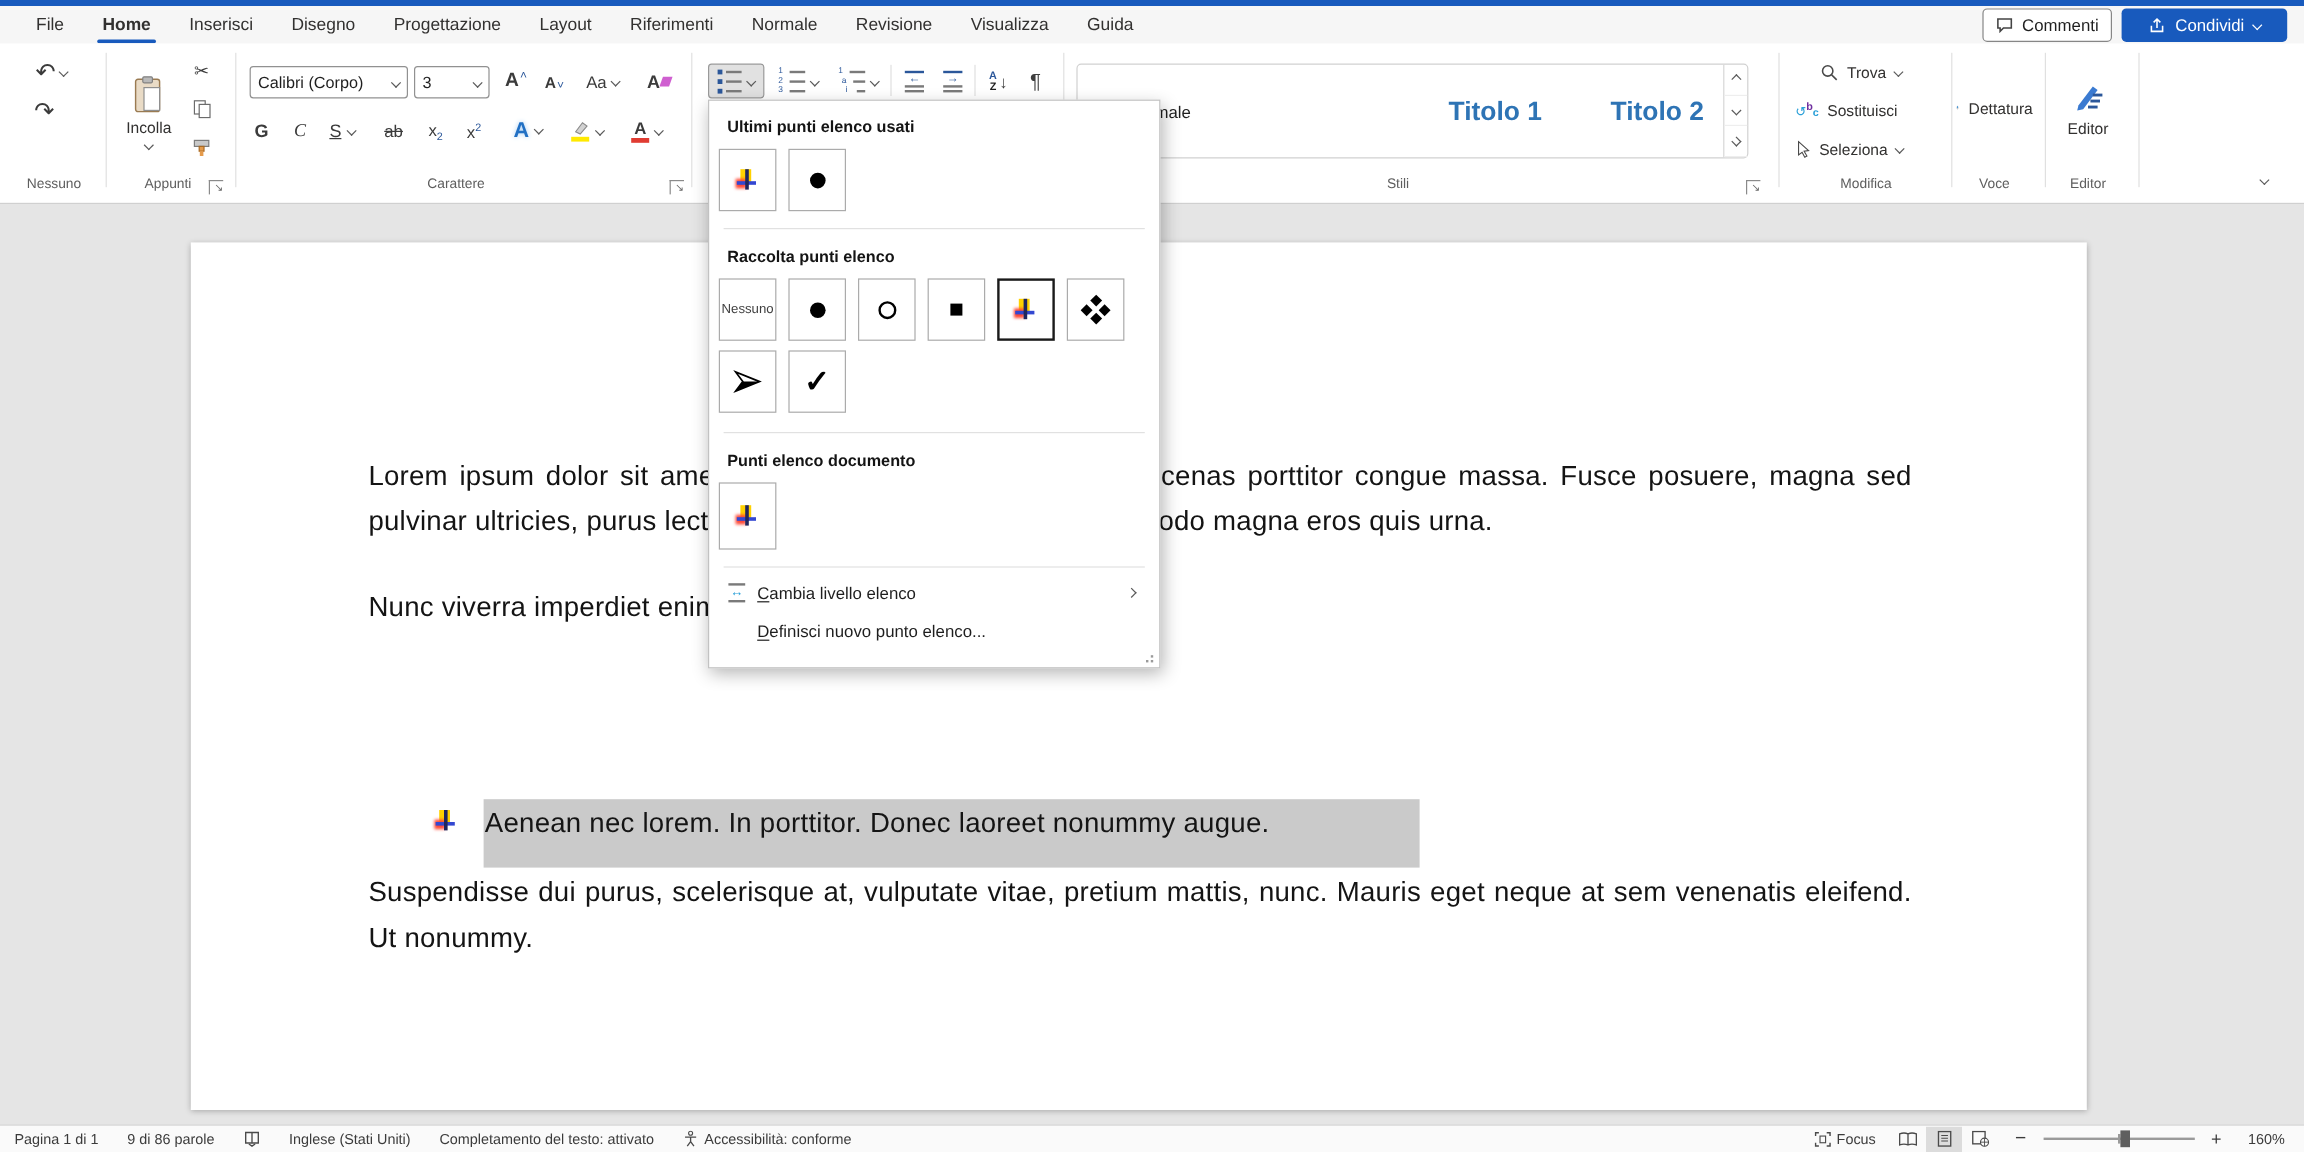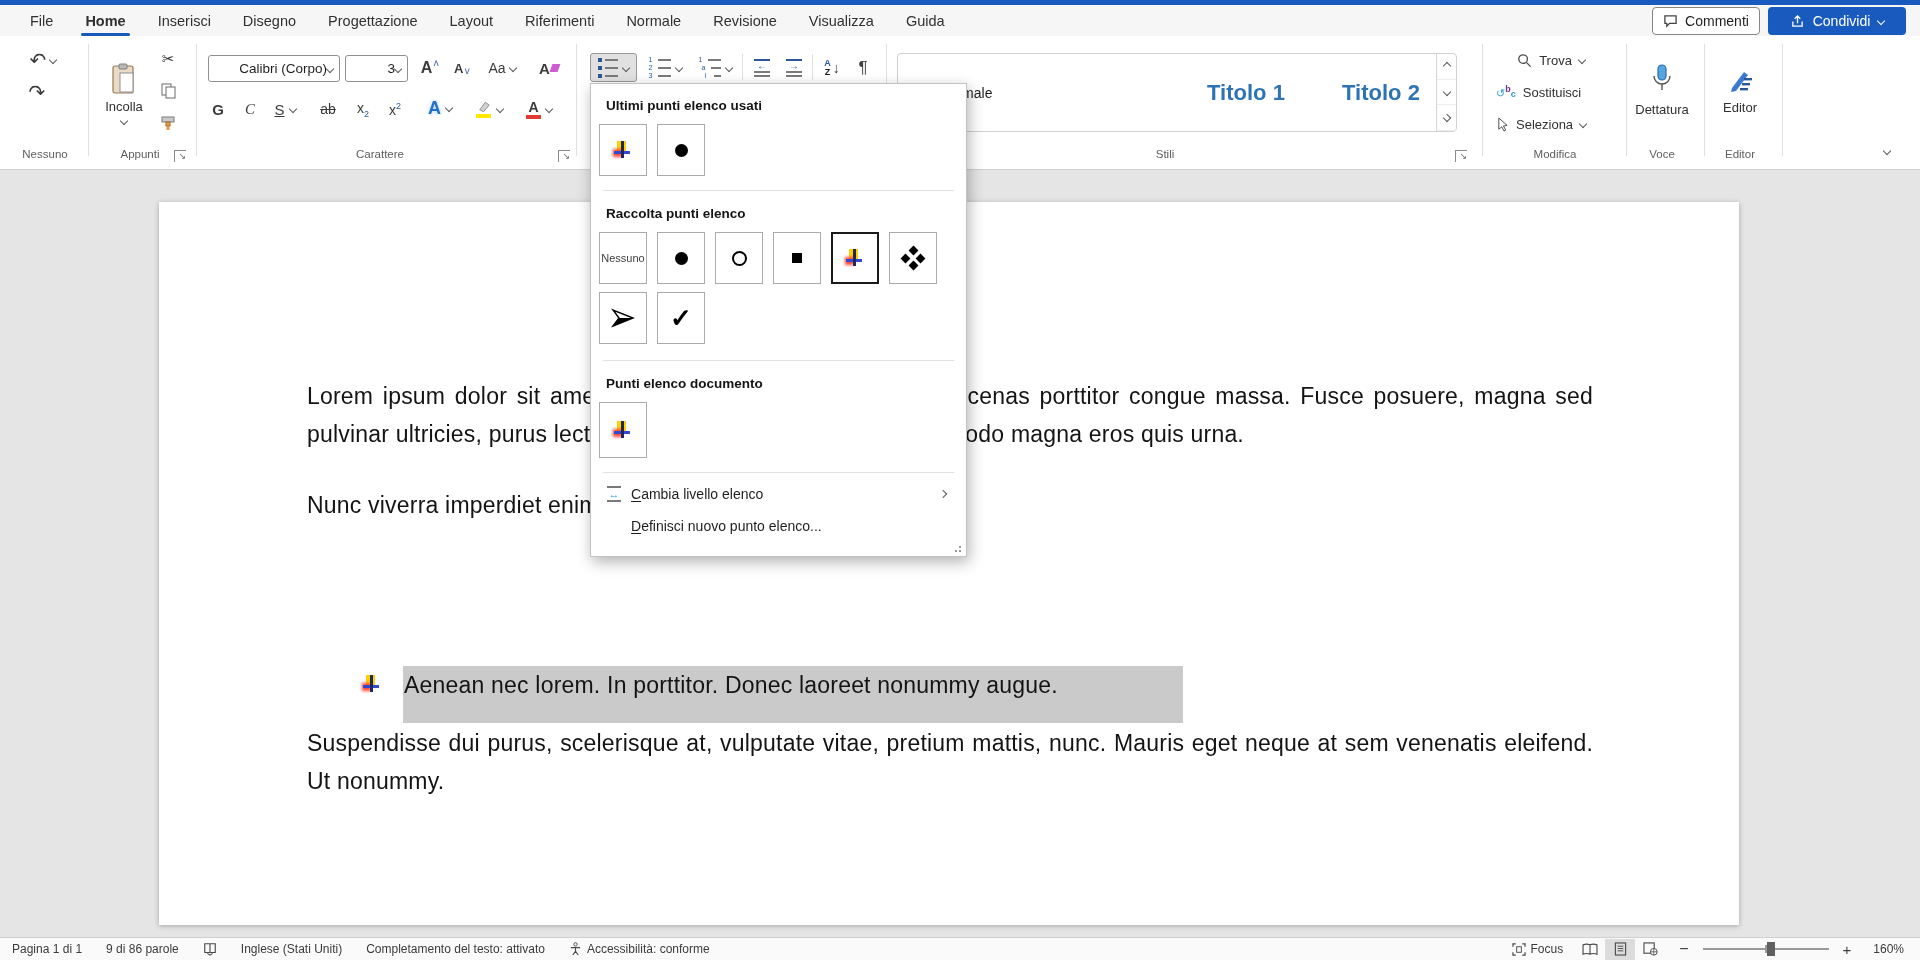--- a/index.html
+++ b/index.html
@@ -21,21 +21,21 @@
   .cr { width:6px; height:6px; border-right:1.4px solid #5a5a5a; border-bottom:1.4px solid #5a5a5a; transform:rotate(-45deg); display:inline-block; }
 
   
   .ribbon { position:absolute; left:0; top:36px; width:1920px; height:134px; background:#ffffff; border-bottom:1px solid #d0d0d0; }
   .vsep { position:absolute; top:8px; height:112px; width:1px; background:#e0e0e0; }
   .minisep { position:absolute; top:18px; height:26px; width:1px; background:#e0e0e0; }
   .grp-label { position:absolute; top:112px; font-size:11.5px; color:#5e5e5e; text-align:center; }
   .launcher { position:absolute; width:12px; height:12px; font-size:9px; color:#6a6a6a; border-top:1px solid #8a8a8a; border-left:1px solid #8a8a8a; line-height:10px; text-align:right; }
   .rbtn { position:absolute; display:flex; align-items:center; justify-content:center; color:#3b3b3b; }
   .lbl13 { font-size:13px; color:#323130; }
-  .combo { position:absolute; border:1px solid #919191; border-radius:3px; background:#fff; display:flex; align-items:center; font-size:13.5px; color:#1f1f1f; padding:0 6px; justify-content:flex-end; }
+  .combo { position:absolute; border:1px solid #919191; border-radius:3px; background:#fff; display:flex; align-items:center; font-size:13.5px; color:#1f1f1f; padding:0 6px; justify-content:space-between; }
   .blue { color:#2b579a; }
   .bar { display:block; height:4px; width:15px; margin-top:1px; }
   .stack { display:flex; flex-direction:column; align-items:center; line-height:1; }
   .listicon { display:flex; flex-direction:column; gap:4px; }
   .listicon .row { display:flex; align-items:center; gap:3px; }
   .sq { width:4px; height:4px; background:#2b579a; }
   .ln { width:13px; height:2px; background:#7a7a7a; }
   .num { width:6px; font-size:7px; color:#2b579a; line-height:4px; }
   .bullets-btn { position:absolute; left:590px; top:17px; width:47px; height:29px; background:#e1e1e1; border:1px solid #999; border-radius:3px; display:flex; align-items:center; justify-content:center; gap:5px; }
   .style-gallery { position:absolute; left:897px; top:17px; width:560px; height:79px; border:1px solid #d1d1d1; border-radius:4px; background:#fff; }
@@ -357,21 +357,21 @@
   <div class="rbtn" style="left:1496px;top:76px;width:120px;height:24px;justify-content:flex-start;gap:7px">
     <svg width="13" height="15" viewBox="0 0 14 16">
         <path d="M3 1 L12 9 L8 9.6 L10.5 14 L8.6 15 L6.2 10.6 L3 13 Z" fill="#fff" stroke="#4a4a4a"></path>
       </svg>
     <span class="lbl13">Seleziona</span>
     <span class="cd"></span>
   </div>
   <div class="grp-label" style="left:1500px;width:110px">Modifica</div>
   <div class="vsep" style="left:1626px"></div>
 
-  <div class="rbtn" style="left:1630px;top:12px;width:64px;height:84px;flex-direction:column;gap:8px">
+  <div class="rbtn" style="left:1630px;top:12px;width:64px;height:84px;flex-direction:row;gap:8px">
     <svg width="22" height="30" viewBox="0 0 22 30">
       <rect x="7" y="1" width="8" height="15" rx="4" fill="#58a6e0" stroke="#2b6cb0" stroke-width="1.2"></rect>
       <path d="M3 12 a8 8 0 0 0 16 0" fill="none" stroke="#555" stroke-width="1.4"></path>
       <line x1="11" y1="20" x2="11" y2="26" stroke="#555" stroke-width="1.4"></line>
     </svg>
     <span class="lbl13">Dettatura</span>
   </div>
   <div class="grp-label" style="left:1628px;width:68px">Voce</div>
   <div class="vsep" style="left:1704px"></div>
 

